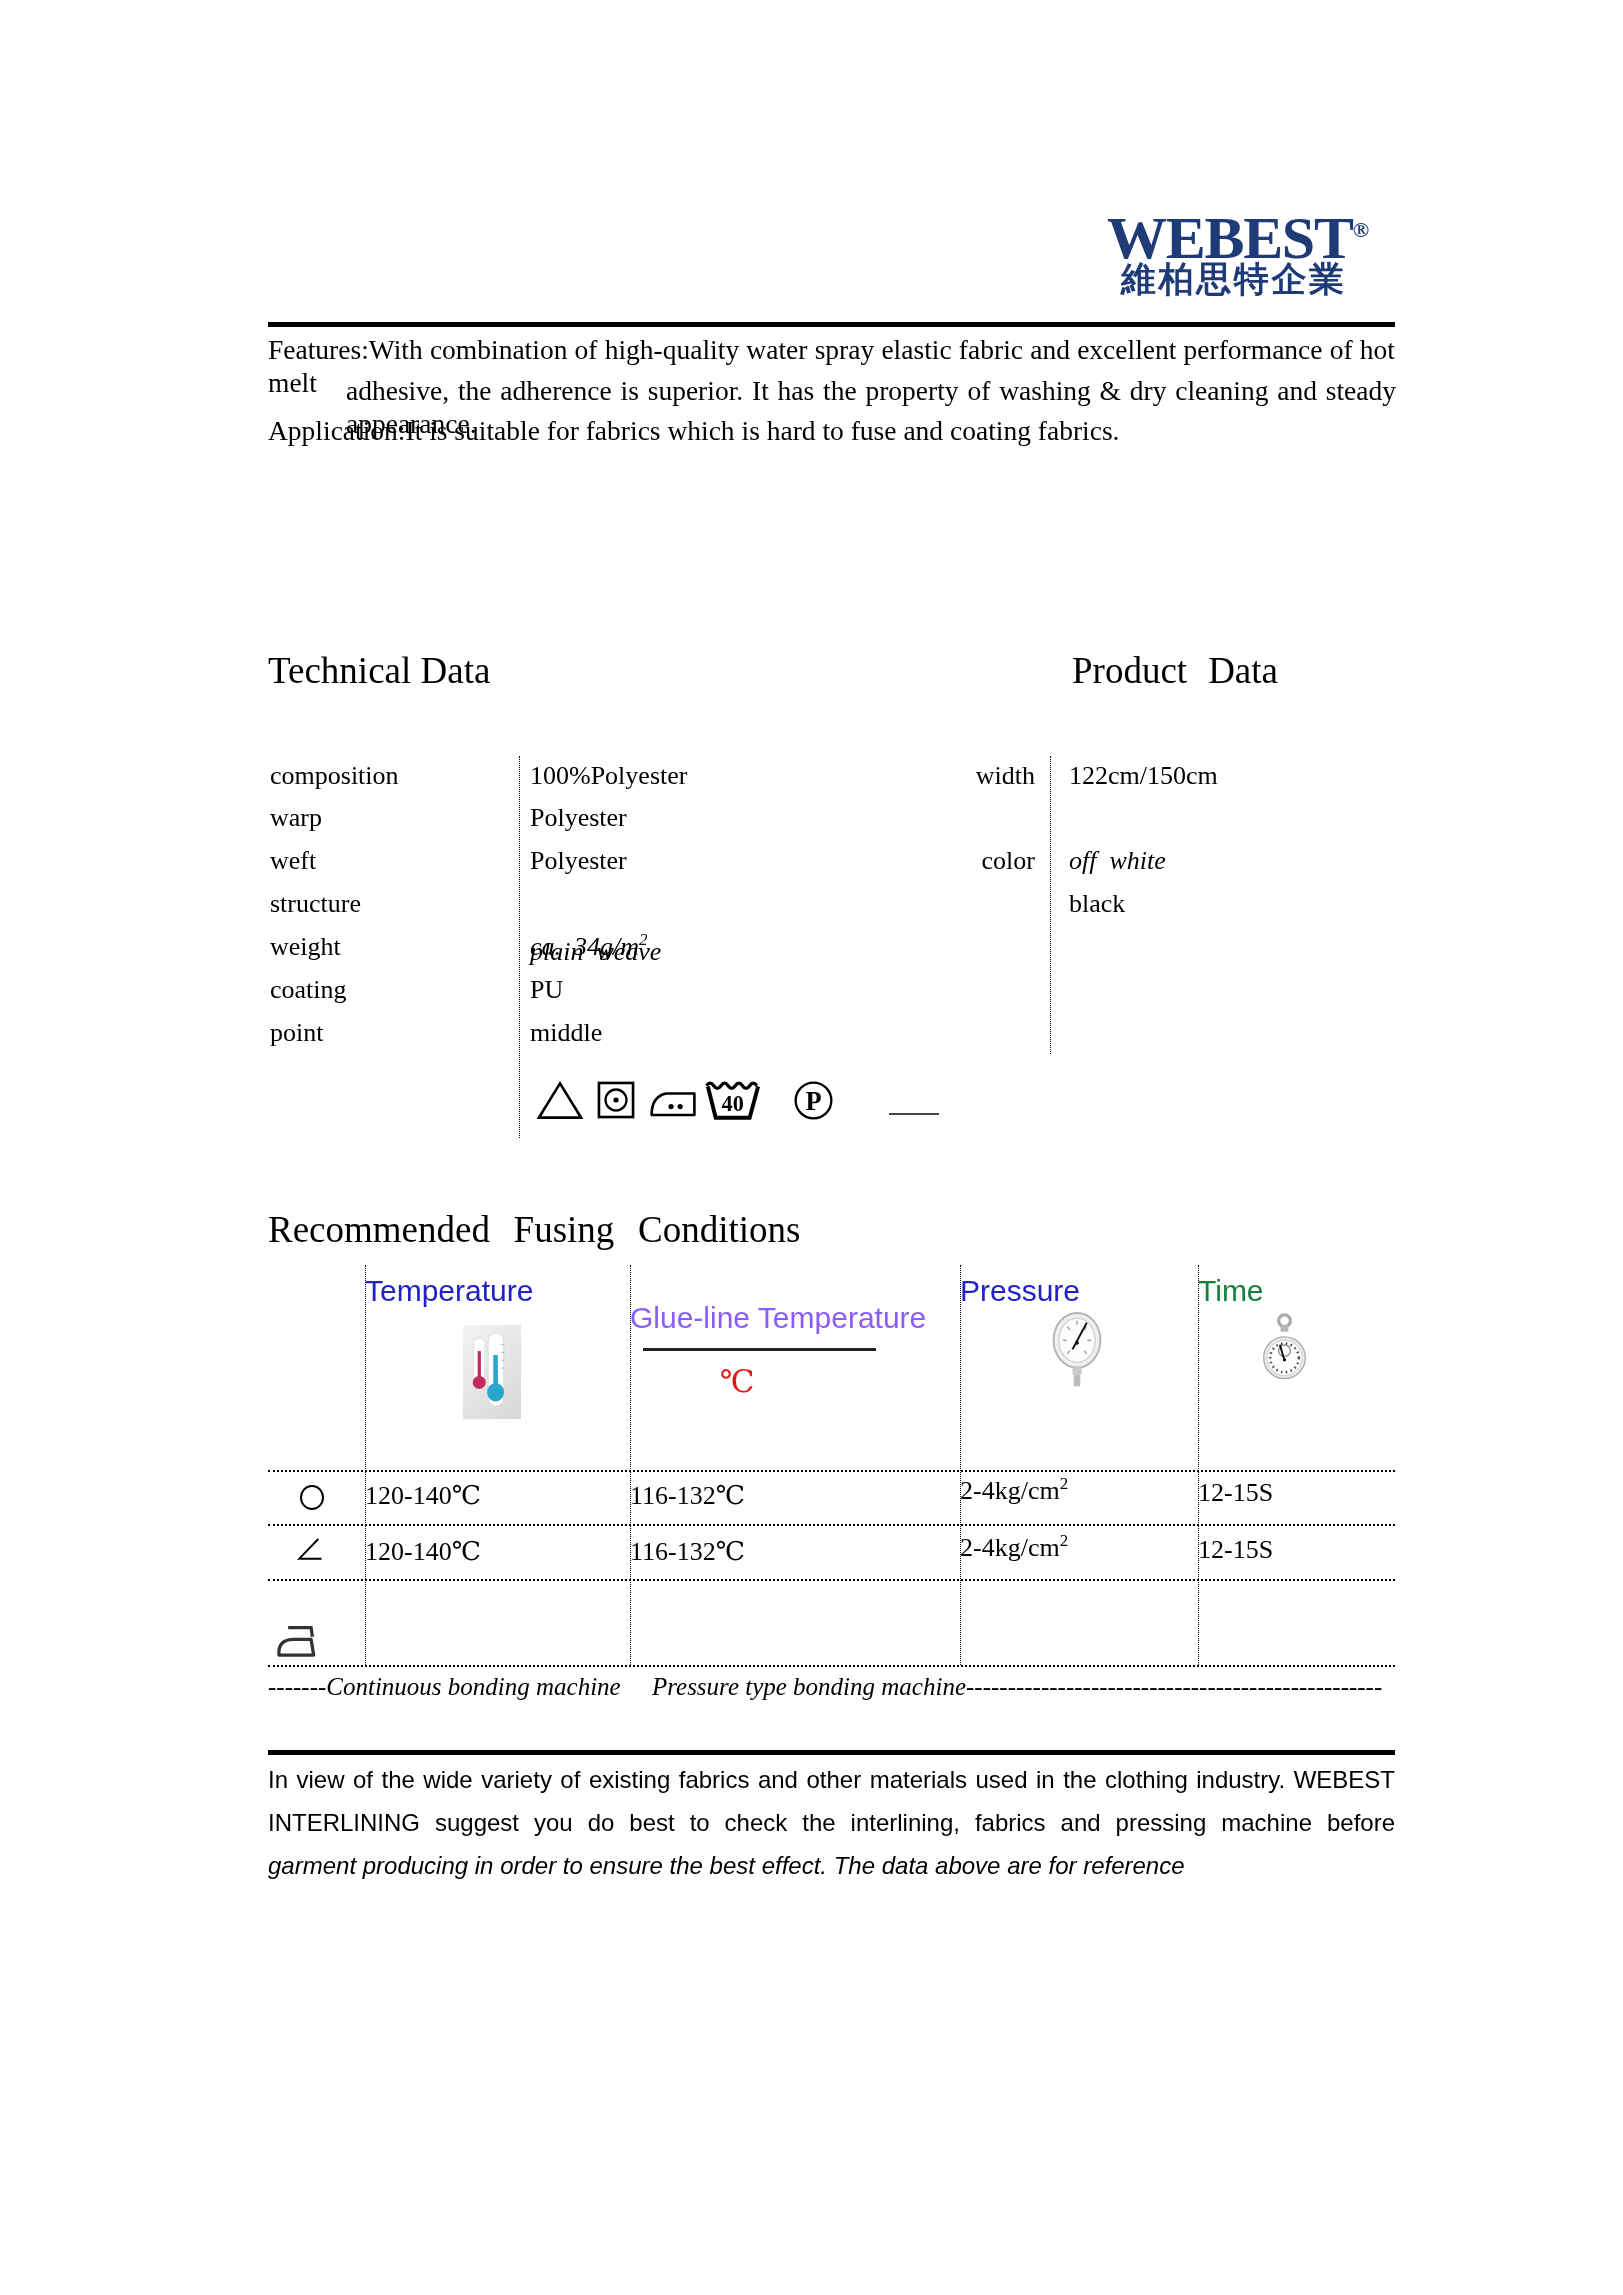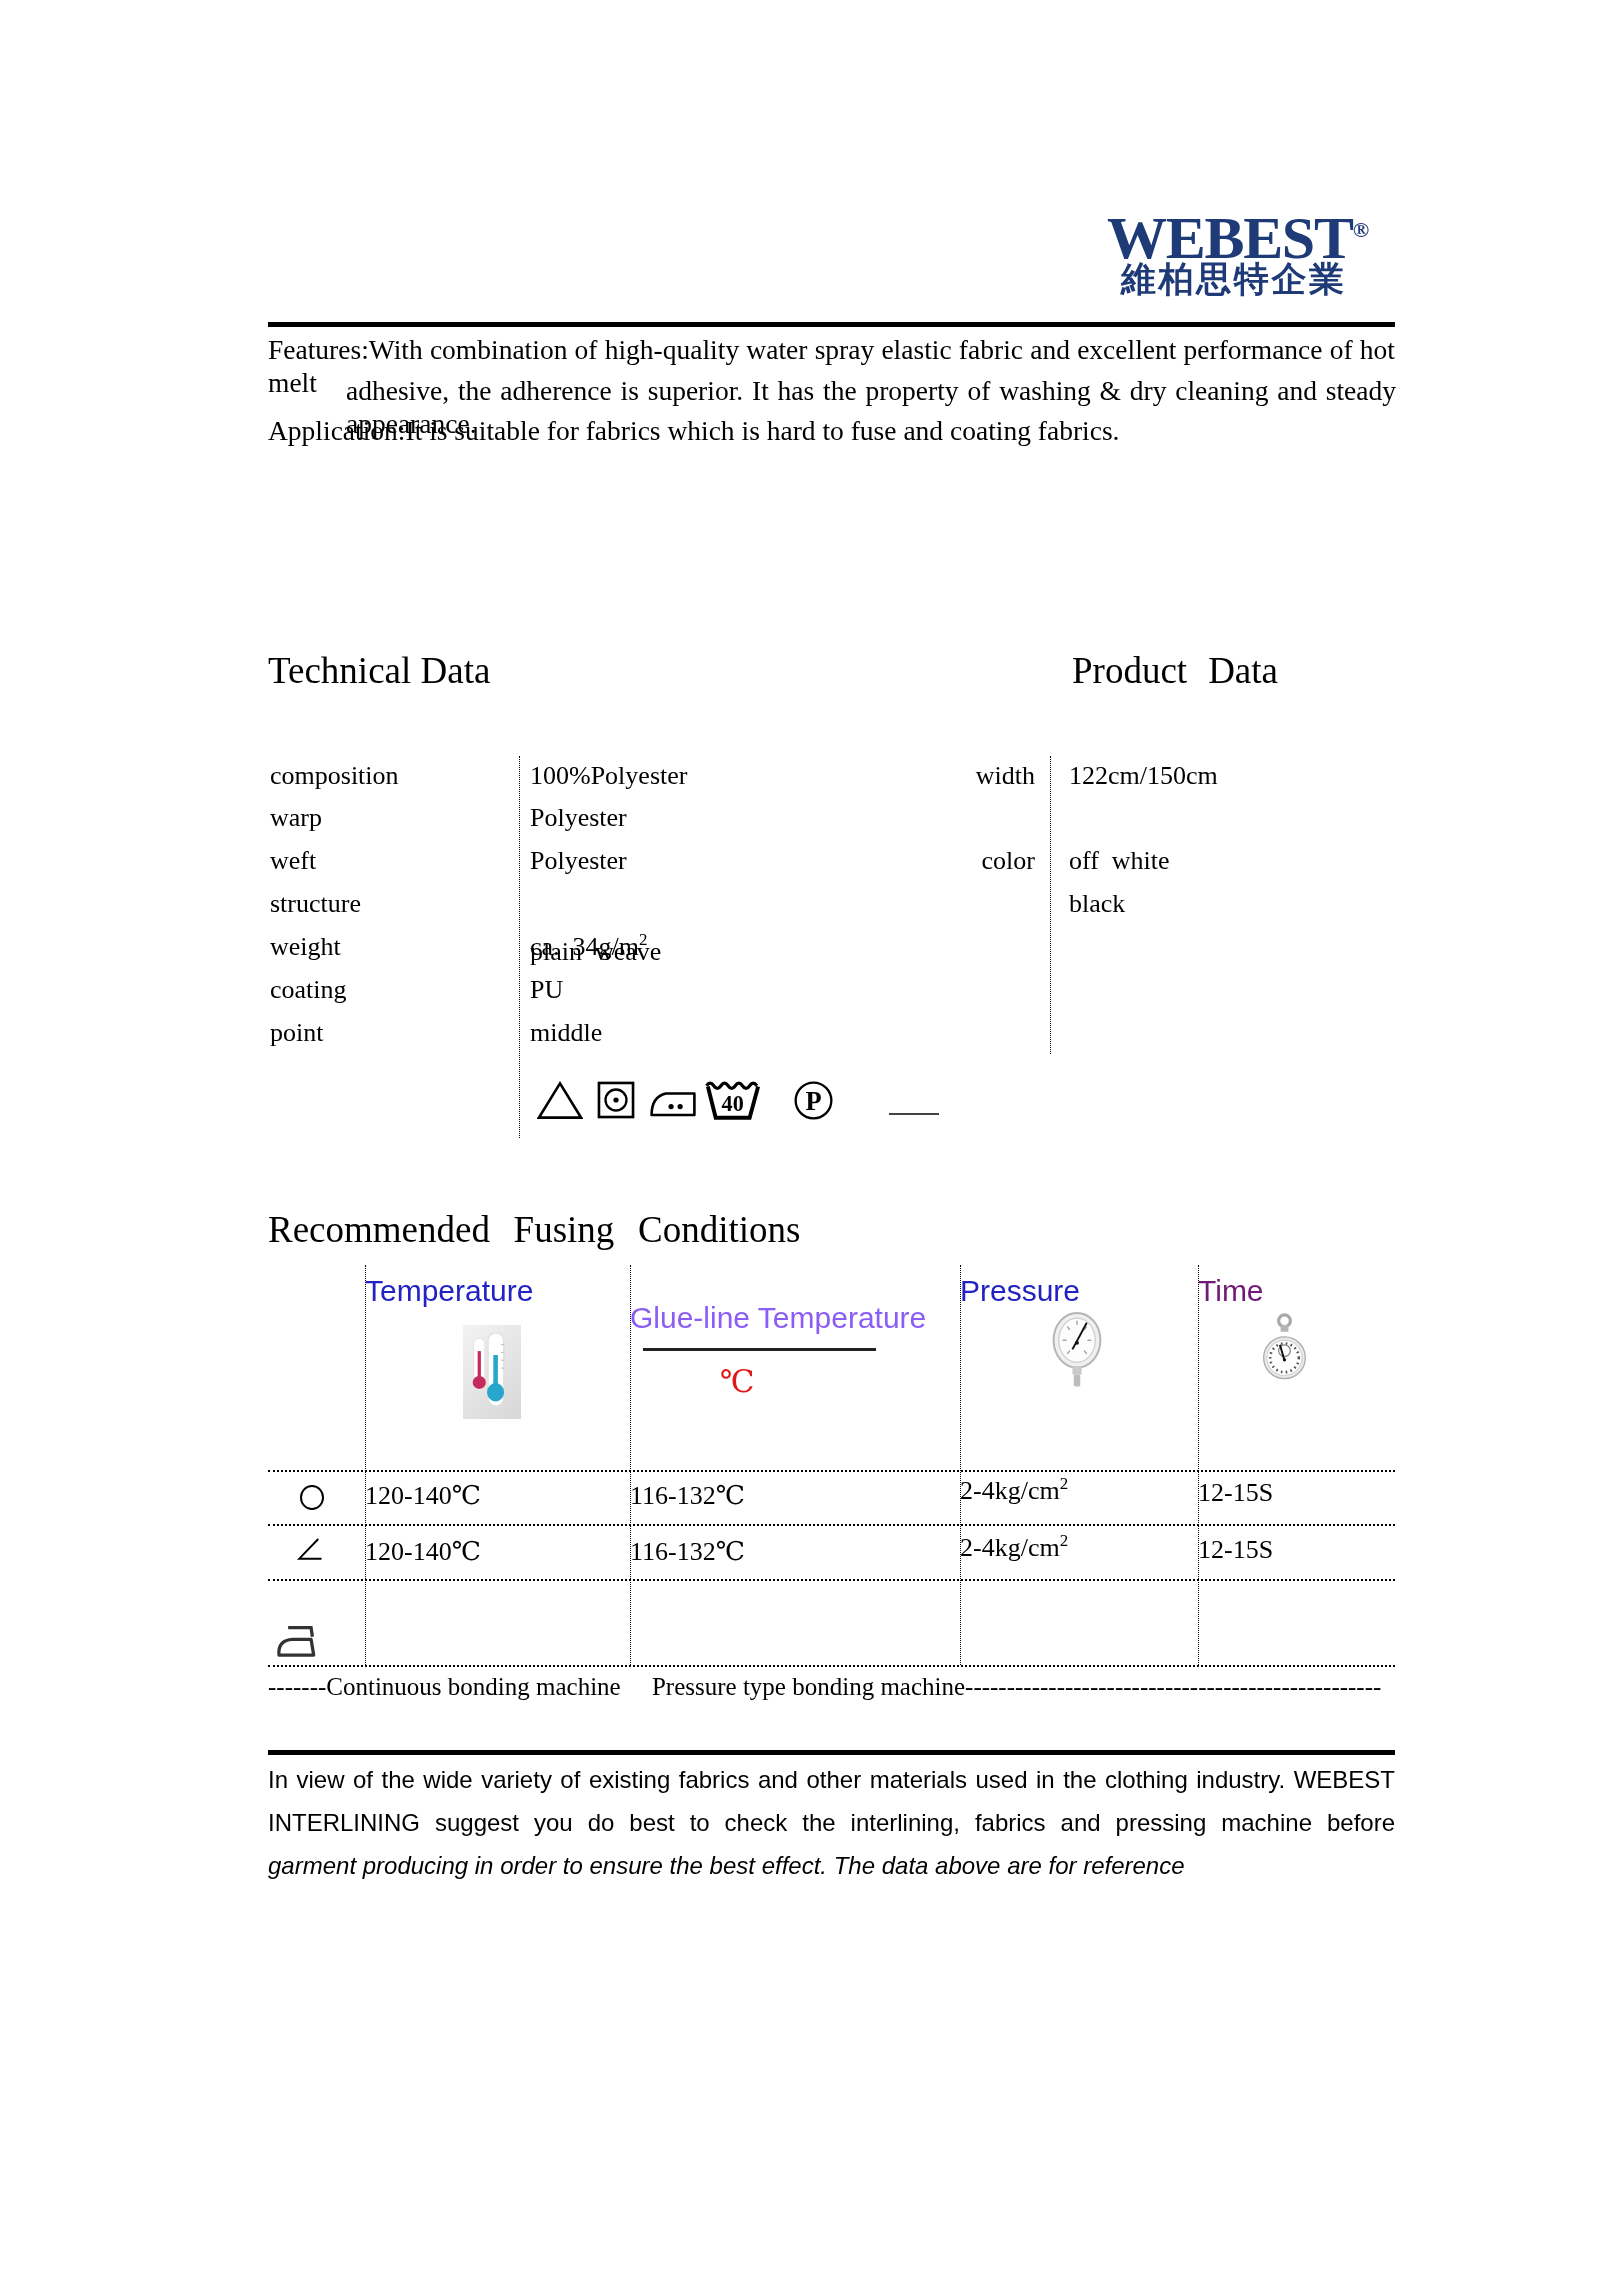--- a/index.html
+++ b/index.html
@@ -8,21 +8,21 @@
   .abs{position:absolute;}
   .ser104{font-size:68px;font-weight:bold;line-height:1;}
   .ser56{font-size:37px;line-height:1.1;}
   .ser48{font-size:31px;line-height:1.1;}
   .ser42{font-size:27.5px;line-height:1.2;}
   .ser40{font-size:26px;line-height:1.2;}
   .ser38{font-size:25px;line-height:1.2;}
   .sans46{font-family:"Liberation Sans","DejaVu Sans",sans-serif;font-size:30px;line-height:1.1;}
   .sans39{font-family:"Liberation Sans","DejaVu Sans",sans-serif;font-size:24px;line-height:1.2;}
   .jline{text-align:justify;text-align-last:justify;}
-  .pre{white-space:pre-wrap;}
+  .pre{white-space:pre-wrap;font-style:italic;}
   .ctr{text-align:left;}
   .rt{text-align:right;}
   .rule{background:#000;height:4.6px;}
   .vdot{width:0;border-left:1.3px dotted #000;}
   .hdot{height:0;border-top:2px dotted #000;}
   sup.s{font-size:17px;vertical-align:super;line-height:0;}
   sup.reg{font-size:22px;vertical-align:super;line-height:0;}
   svg text{font-family:"Liberation Serif","DejaVu Serif",serif;}
   .thermo-bg{background:linear-gradient(135deg,#f3f3f3 0%,#e2e2e2 60%,#d7d7d7 100%);}
 </style>
@@ -110,21 +110,21 @@
   <div class="abs vdot" style="left:1198px;top:1265px;height:400px;"></div>
 
   <div class="abs hdot" style="left:268px;top:1470px;width:1127px;"></div>
   <div class="abs hdot" style="left:268px;top:1524px;width:1127px;"></div>
   <div class="abs hdot" style="left:268px;top:1579px;width:1127px;"></div>
   <div class="abs hdot" style="left:268px;top:1665px;width:1127px;"></div>
 
   <div class="abs sans46 ctr" style="left:365px;top:1274px;width:265px;color:#2222c4;">Temperature</div>
   <div class="abs sans46 ctr" style="left:630px;top:1301px;width:330px;color:#8b5cf6;">Glue-line Temperature</div>
   <div class="abs sans46 ctr" style="left:960px;top:1274px;width:239px;color:#2222c4;">Pressure</div>
-  <div class="abs sans46 ctr" style="left:1198px;top:1274px;width:197px;color:#701a75;">Time</div>
+  <div class="abs sans46 ctr" style="left:1198px;top:1274px;width:197px;color:#15803d;">Time</div>
 
   <span class="abs thermo-bg" style="left:463px;top:1325px;width:58px;height:94px;">
     <svg width="58" height="94" viewBox="0 0 88 144">
       <rect x="16" y="20" width="17" height="80" rx="8.5" fill="#ffffff" stroke="#e0e0e0" stroke-width="1.5"></rect>
       <rect x="22" y="40" width="5" height="42" fill="#c42a5e"></rect>
       <circle cx="24.5" cy="88" r="10" fill="#c42a5e"></circle>
       <rect x="38" y="12" width="24" height="112" rx="12" fill="#ffffff" stroke="#dedede" stroke-width="2"></rect>
       <line x1="58" y1="30" x2="63" y2="30" stroke="#bbb" stroke-width="1.5"></line>
       <line x1="58" y1="42" x2="63" y2="42" stroke="#bbb" stroke-width="1.5"></line>
       <line x1="58" y1="54" x2="63" y2="54" stroke="#bbb" stroke-width="1.5"></line>

